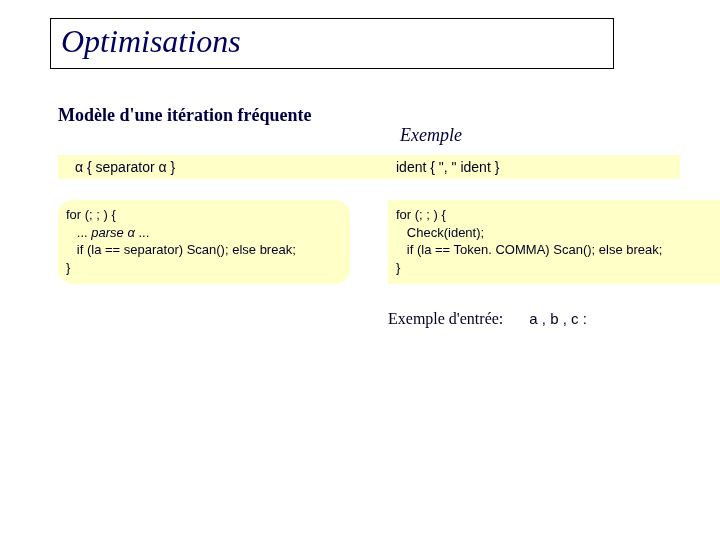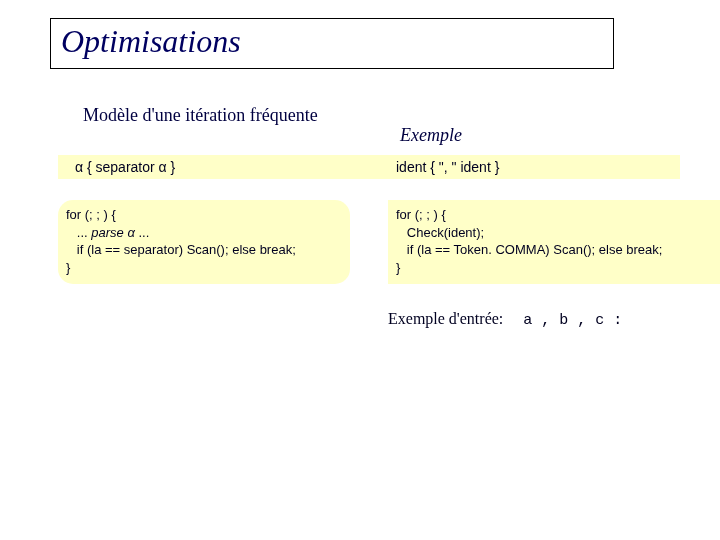--- a/index.html
+++ b/index.html
@@ -31,21 +31,21 @@
     font-style: italic;
     color: #000060;
     font-family: Liberation Serif, serif;
   }
   .subhead {
     position: absolute;
     top: 105px;
     font-size: 18px;
     color: #000040;
   }
-  .subhead.left { left: 58px; font-weight: normal; margin-left: 25px; }
+  .subhead.left { left: 58px; font-weight: bold; }
   .subhead.right { left: 400px; font-style: italic; margin-top: 20px; }
   .grammar-box {
     position: absolute;
     top: 155px;
     background: #ffffc8;
     font-family: Arial, Helvetica, sans-serif;
     font-size: 14px;
     padding: 4px 8px;
     box-sizing: border-box;
   }
@@ -65,21 +65,21 @@
   .code-box.left { left: 58px; width: 292px; border-radius: 15px; }
   .code-box.right { left: 388px; width: 371px; }
   .code-box .em { font-style: italic; }
   .sample {
     position: absolute;
     left: 388px;
     top: 310px;
     font-size: 16px;
   }
   .sample-label { display: inline; }
-  .sample-value { font-family: Liberation Mono, monospace; font-size: 15px; margin-left: 16px; }
+  .sample-value { font-family: Liberation Sans, sans-serif; font-size: 15px; margin-left: 22px; }
 </style>
 </head>
 <body>
 
 <div class="slide">
 
   <div class="title-box">
     <span class="title-text">Optimisations</span>
   </div>
 

